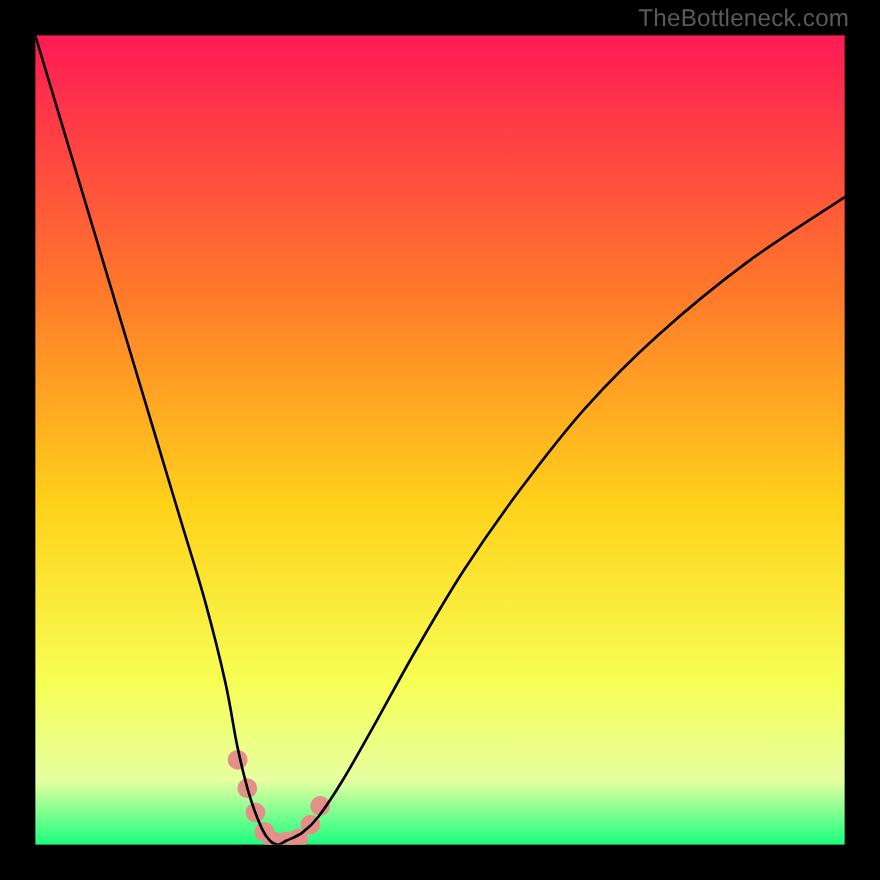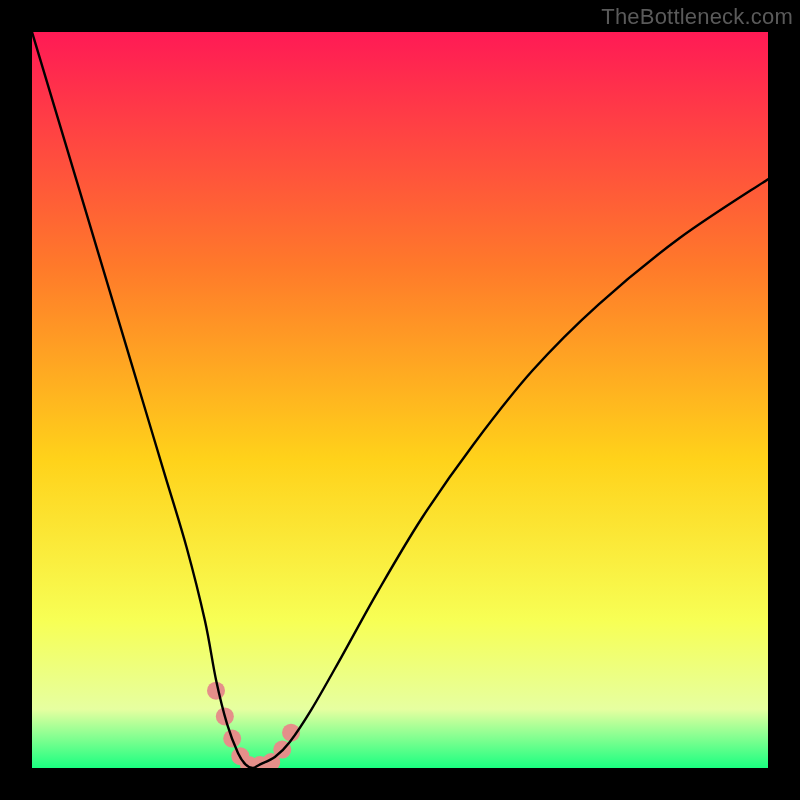--- a/index.html
+++ b/index.html
@@ -13,21 +13,21 @@
   }
   .outer {
     width: 800px;
     height: 800px;
     background: #000;
     position: relative;
   }
   .watermark {
     position: absolute;
     top: 4px;
-    right: 7px;
+    right: 28px;
     color: #5a5a5a;
     font-size: 22px;
     font-weight: 500;
     letter-spacing: 0.2px;
     z-index: 10;
   }
   .plot {
     position: absolute;
     left: 32px;
     top: 32px;

